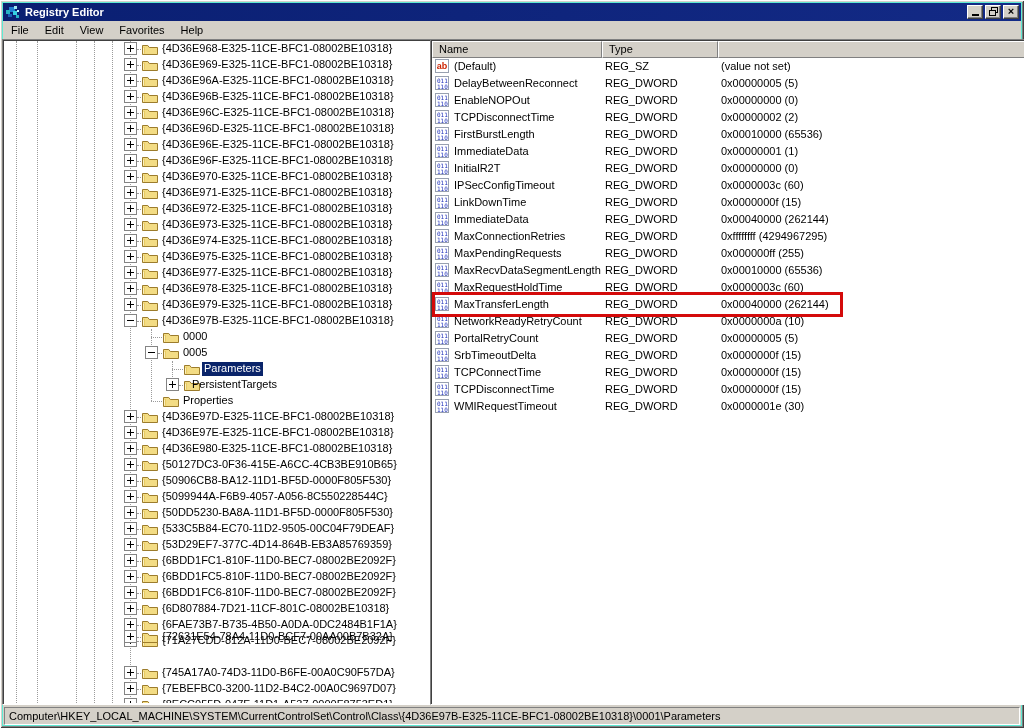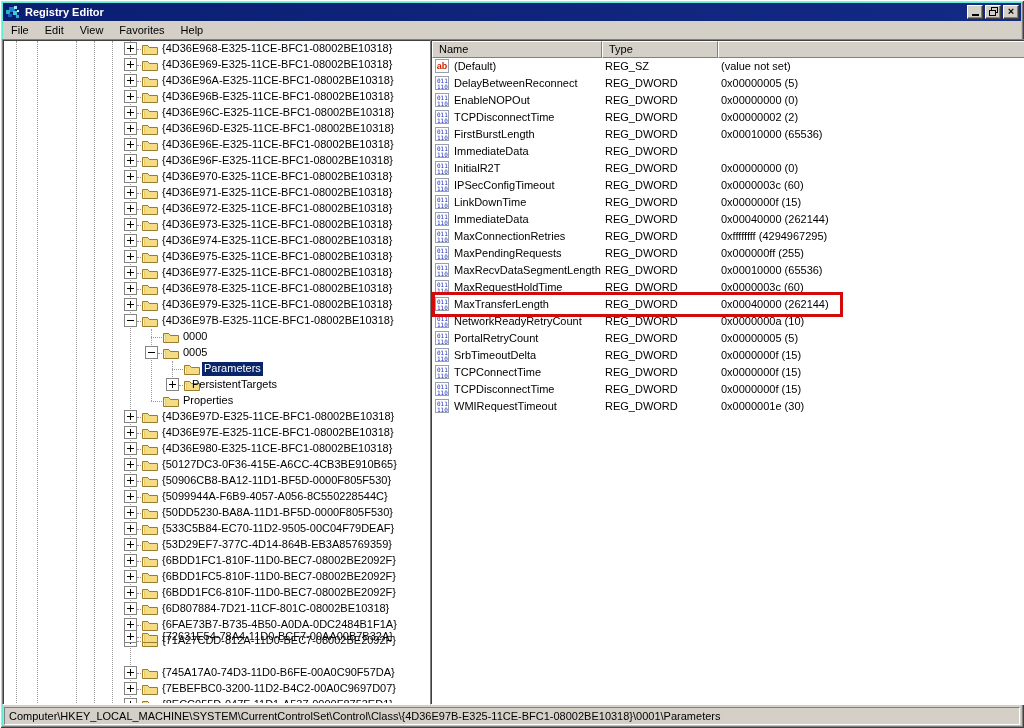--- a/index.html
+++ b/index.html
@@ -711,20 +711,21 @@
           <span class="c t">REG_DWORD</span>
           <span class="c d">0x00010000 (65536)</span>
         </div>
         <div class="lrow" style="top: 85px;">
           <span class="vicon dw">
             <i>011</i>
             <i>110</i>
           </span>
           <span class="c n">ImmediateData</span>
           <span class="c t">REG_DWORD</span>
+          <span class="c d">0x00000001 (1)</span>
         </div>
         <div class="lrow" style="top: 102px;">
           <span class="vicon dw">
             <i>011</i>
             <i>110</i>
           </span>
           <span class="c n">InitialR2T</span>
           <span class="c t">REG_DWORD</span>
           <span class="c d">0x00000000 (0)</span>
         </div>

